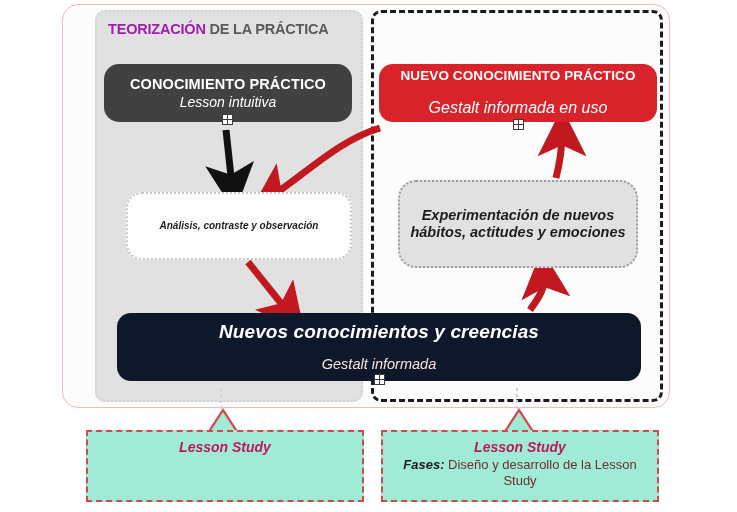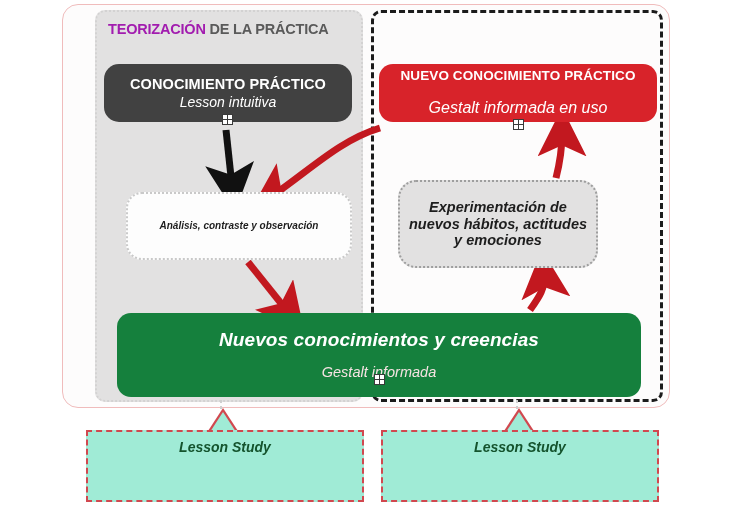--- a/index.html
+++ b/index.html
@@ -131,38 +131,38 @@
   #node-analisis .l2 {
     font-size: 10px;
     font-weight: bold;
     padding: 0 10px;
     text-align: center;
   }
 
   
   #node-experimentacion {
     left: 398px; top: 180px;
-    width: 200px; height: 88px;
+    width: 240px; height: 88px;
     background: #e2e1e1;
     color: #1d1d1d;
     border: 2px dotted #9e9e9e;
     border-radius: 18px;
   }
   #node-experimentacion .l2 {
     font-size: 14.5px;
     font-weight: bold;
     font-style: italic;
     padding: 0 8px;
   }
 
   
   #node-nuevos-conocimientos {
     left: 117px; top: 313px;
-    width: 524px; height: 84px;
-    background: #15803d;
+    width: 524px; height: 68px;
+    background: #0f172a;
     color: #ffffff;
     border-radius: 14px;
   }
   #node-nuevos-conocimientos .l1 {
     font-size: 19px;
     font-style: italic;
     font-weight: bold;
   }
   #node-nuevos-conocimientos .l2 {
     font-size: 14.5px;
@@ -204,21 +204,21 @@
     background: #a0ebd6;
     border: 2.5px dashed #d1484f;
     text-align: center;
     color: #1f1f1f;
   }
   .callout .c-title {
     font-size: 14px;
     font-weight: bold;
     font-style: italic;
     margin-top: 7px;
-    color: #14532d;
+    color: #be185d;
   }
   .callout .c-body {
     font-size: 13px;
     line-height: 1.22;
     margin-top: 2px;
     padding: 0 8px;
     color: #6b2f2f;
   }
   .callout .c-body b {
     font-style: italic;
@@ -324,15 +324,16 @@
   <div class="callout-tip" id="tip-left"></div>
   <div class="callout-tip-ol" id="tip-right-ol"></div>
   <div class="callout-tip" id="tip-right"></div>
 
   <div class="callout" id="callout-left">
     <div class="c-title">Lesson Study</div>
   </div>
 
   <div class="callout" id="callout-right">
     <div class="c-title">Lesson Study</div>
+    <div class="c-body"><b>Fases:</b><span> Diseño y desarrollo de la Lesson Study</span></div>
   </div>
 
 </div>
 
 </body></html>

